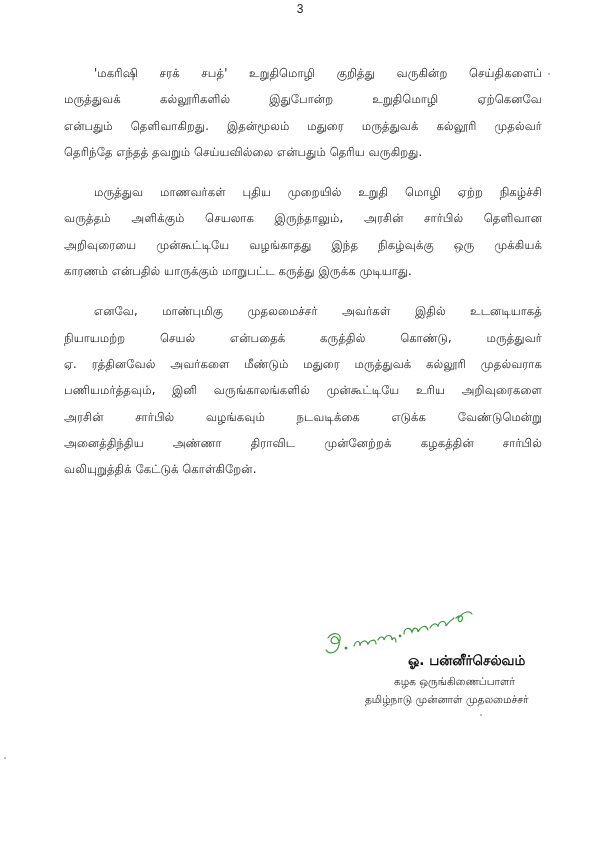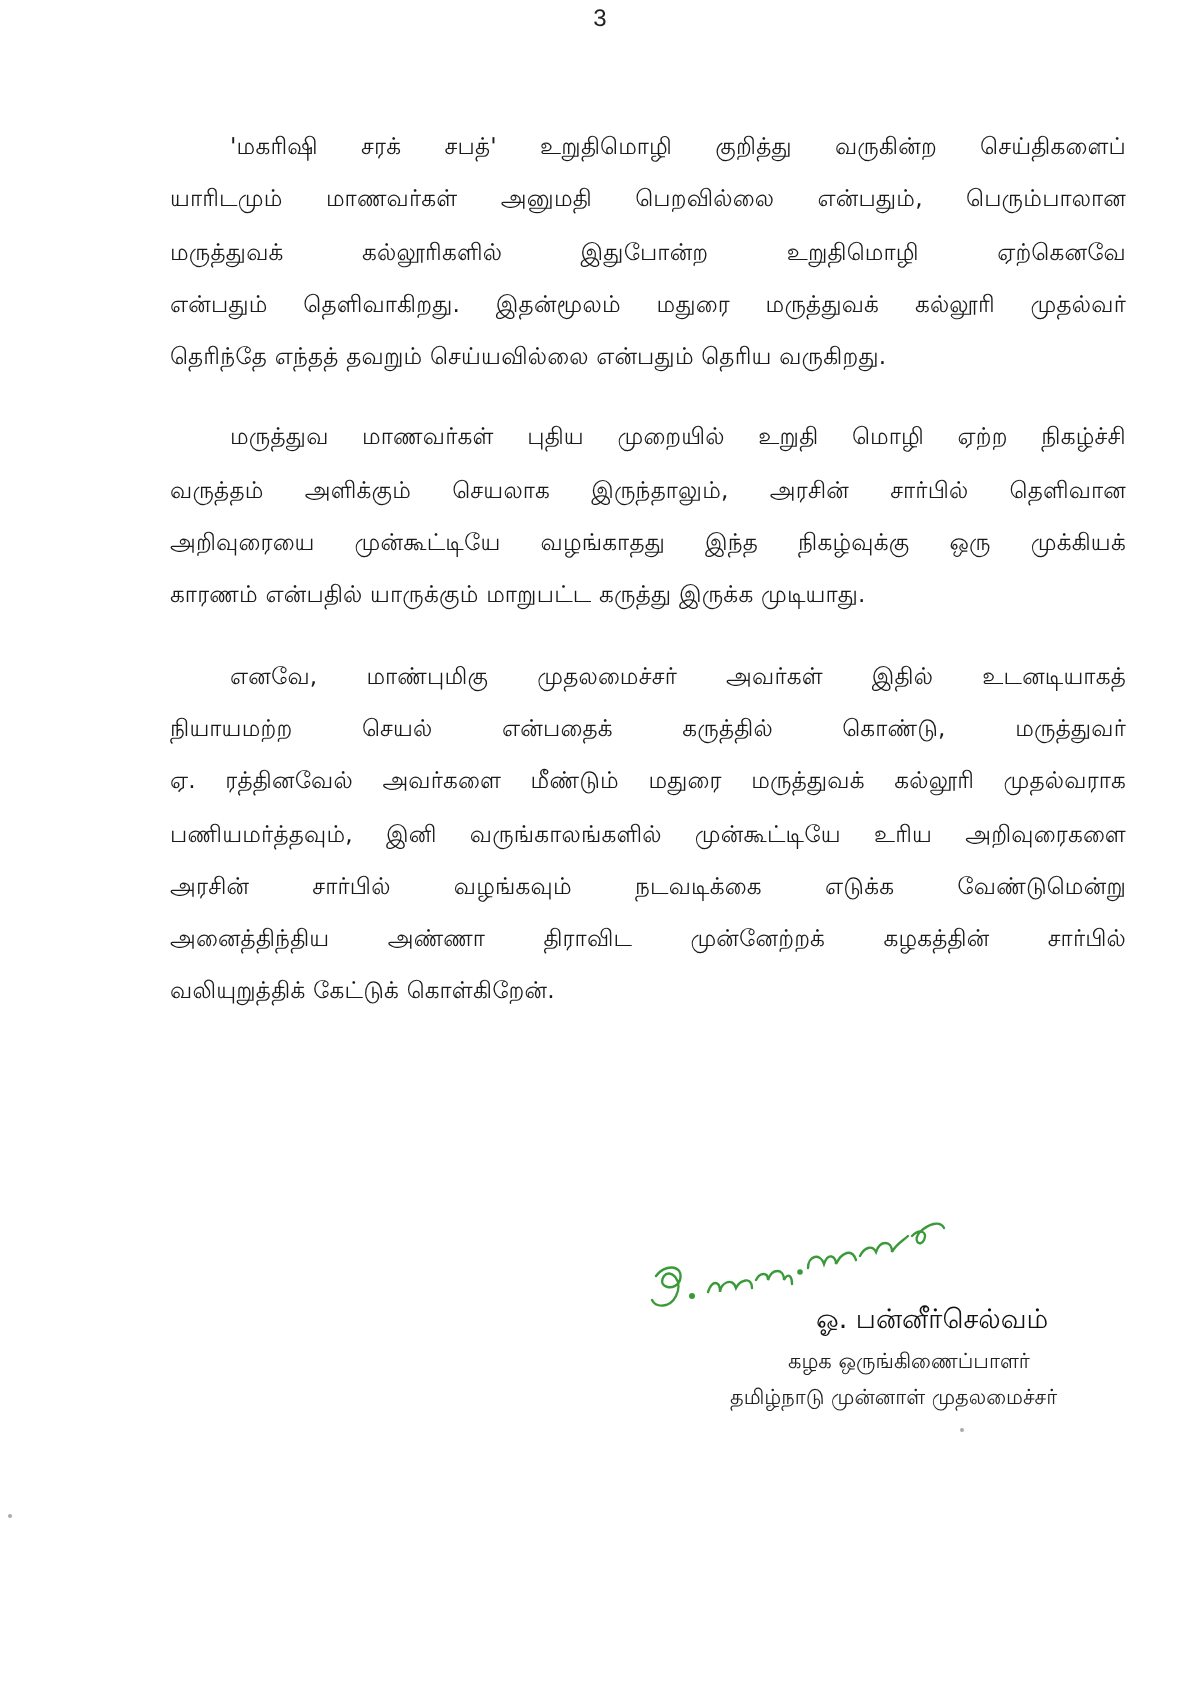--- a/index.html
+++ b/index.html
@@ -1,45 +1,44 @@
 <!DOCTYPE html>
 <html><head>
 <meta charset="utf-8">
 <style>
   html, body { margin: 0; padding: 0; background: #ffffff; }
   body { width: 600px; height: 847px; position: relative; overflow: hidden;
          font-family: "DejaVu Sans", "Liberation Sans", sans-serif; color: #1a1a1a; }
   .page-number { position: absolute; top: 2px; left: 0; width: 600px; text-align: center;
                  font-size: 12px; font-family: "Liberation Sans", sans-serif; color: #222; }
-  .body-text { position: absolute; left: 64px; width: 478px; top: 60px; margin-left: 21px; }
+  .body-text { position: absolute; left: 64px; width: 478px; top: 60px; }
   .para { margin: 0 0 0 0; font-size: 11.6px; line-height: 26.3px; text-align: justify;
           text-indent: 30px; letter-spacing: 0.1px; }
   .para + .para { margin-top: 0px; }
   .line { display: block; text-align: justify; text-align-last: justify; white-space: nowrap; overflow: hidden; }
   .line.last { text-align-last: left; }
   .line.first { padding-left: 30px; }
   .signature-block { position: absolute; left: 350px; top: 600px; width: 240px; }
   .sig-scribble { position: absolute; left: -40px; top: 0px; width: 200px; height: 60px; }
-  .sig-name { position: absolute; left: 58px; top: 52px; font-size: 13.5px; font-weight: normal; color: #111; white-space: nowrap; }
+  .sig-name { position: absolute; left: 58px; top: 52px; font-size: 13.5px; font-weight: bold; color: #111; white-space: nowrap; }
   .sig-role { position: absolute; left: 44px; top: 75px; font-size: 10.5px; color: #222; white-space: nowrap; }
   .sig-title { position: absolute; left: 15px; top: 93px; font-size: 10.5px; color: #222; white-space: nowrap; }
   .speck { position: absolute; width: 2px; height: 2px; background: #aaa; border-radius: 1px; }
 </style>
 </head>
 <body>
 
 <div>
 
   <div class="page-number">3</div>
 
   <div class="body-text">
 
     <div class="para" style="text-indent:0">
       <span class="line first">'மகரிஷி சரக் சபத்' உறுதிமொழி குறித்து வருகின்ற செய்திகளைப்</span>
-      <span class="line">யாரிடமும் மாணவர்கள் அனுமதி பெறவில்லை என்பதும், பெரும்பாலான</span>
       <span class="line">மருத்துவக் கல்லூரிகளில் இதுபோன்ற உறுதிமொழி ஏற்கெனவே</span>
       <span class="line">என்பதும் தெளிவாகிறது. இதன்மூலம் மதுரை மருத்துவக் கல்லூரி முதல்வர்</span>
       <span class="line last">தெரிந்தே எந்தத் தவறும் செய்யவில்லை என்பதும் தெரிய வருகிறது.</span>
     </div>
 
     <div class="para" style="text-indent:0; margin-top:14px;">
       <span class="line first">மருத்துவ மாணவர்கள் புதிய முறையில் உறுதி மொழி ஏற்ற நிகழ்ச்சி</span>
       <span class="line">வருத்தம் அளிக்கும் செயலாக இருந்தாலும், அரசின் சார்பில் தெளிவான</span>
       <span class="line">அறிவுரையை முன்கூட்டியே வழங்காதது இந்த நிகழ்வுக்கு ஒரு முக்கியக்</span>
       <span class="line last">காரணம் என்பதில் யாருக்கும் மாறுபட்ட கருத்து இருக்க முடியாது.</span>

